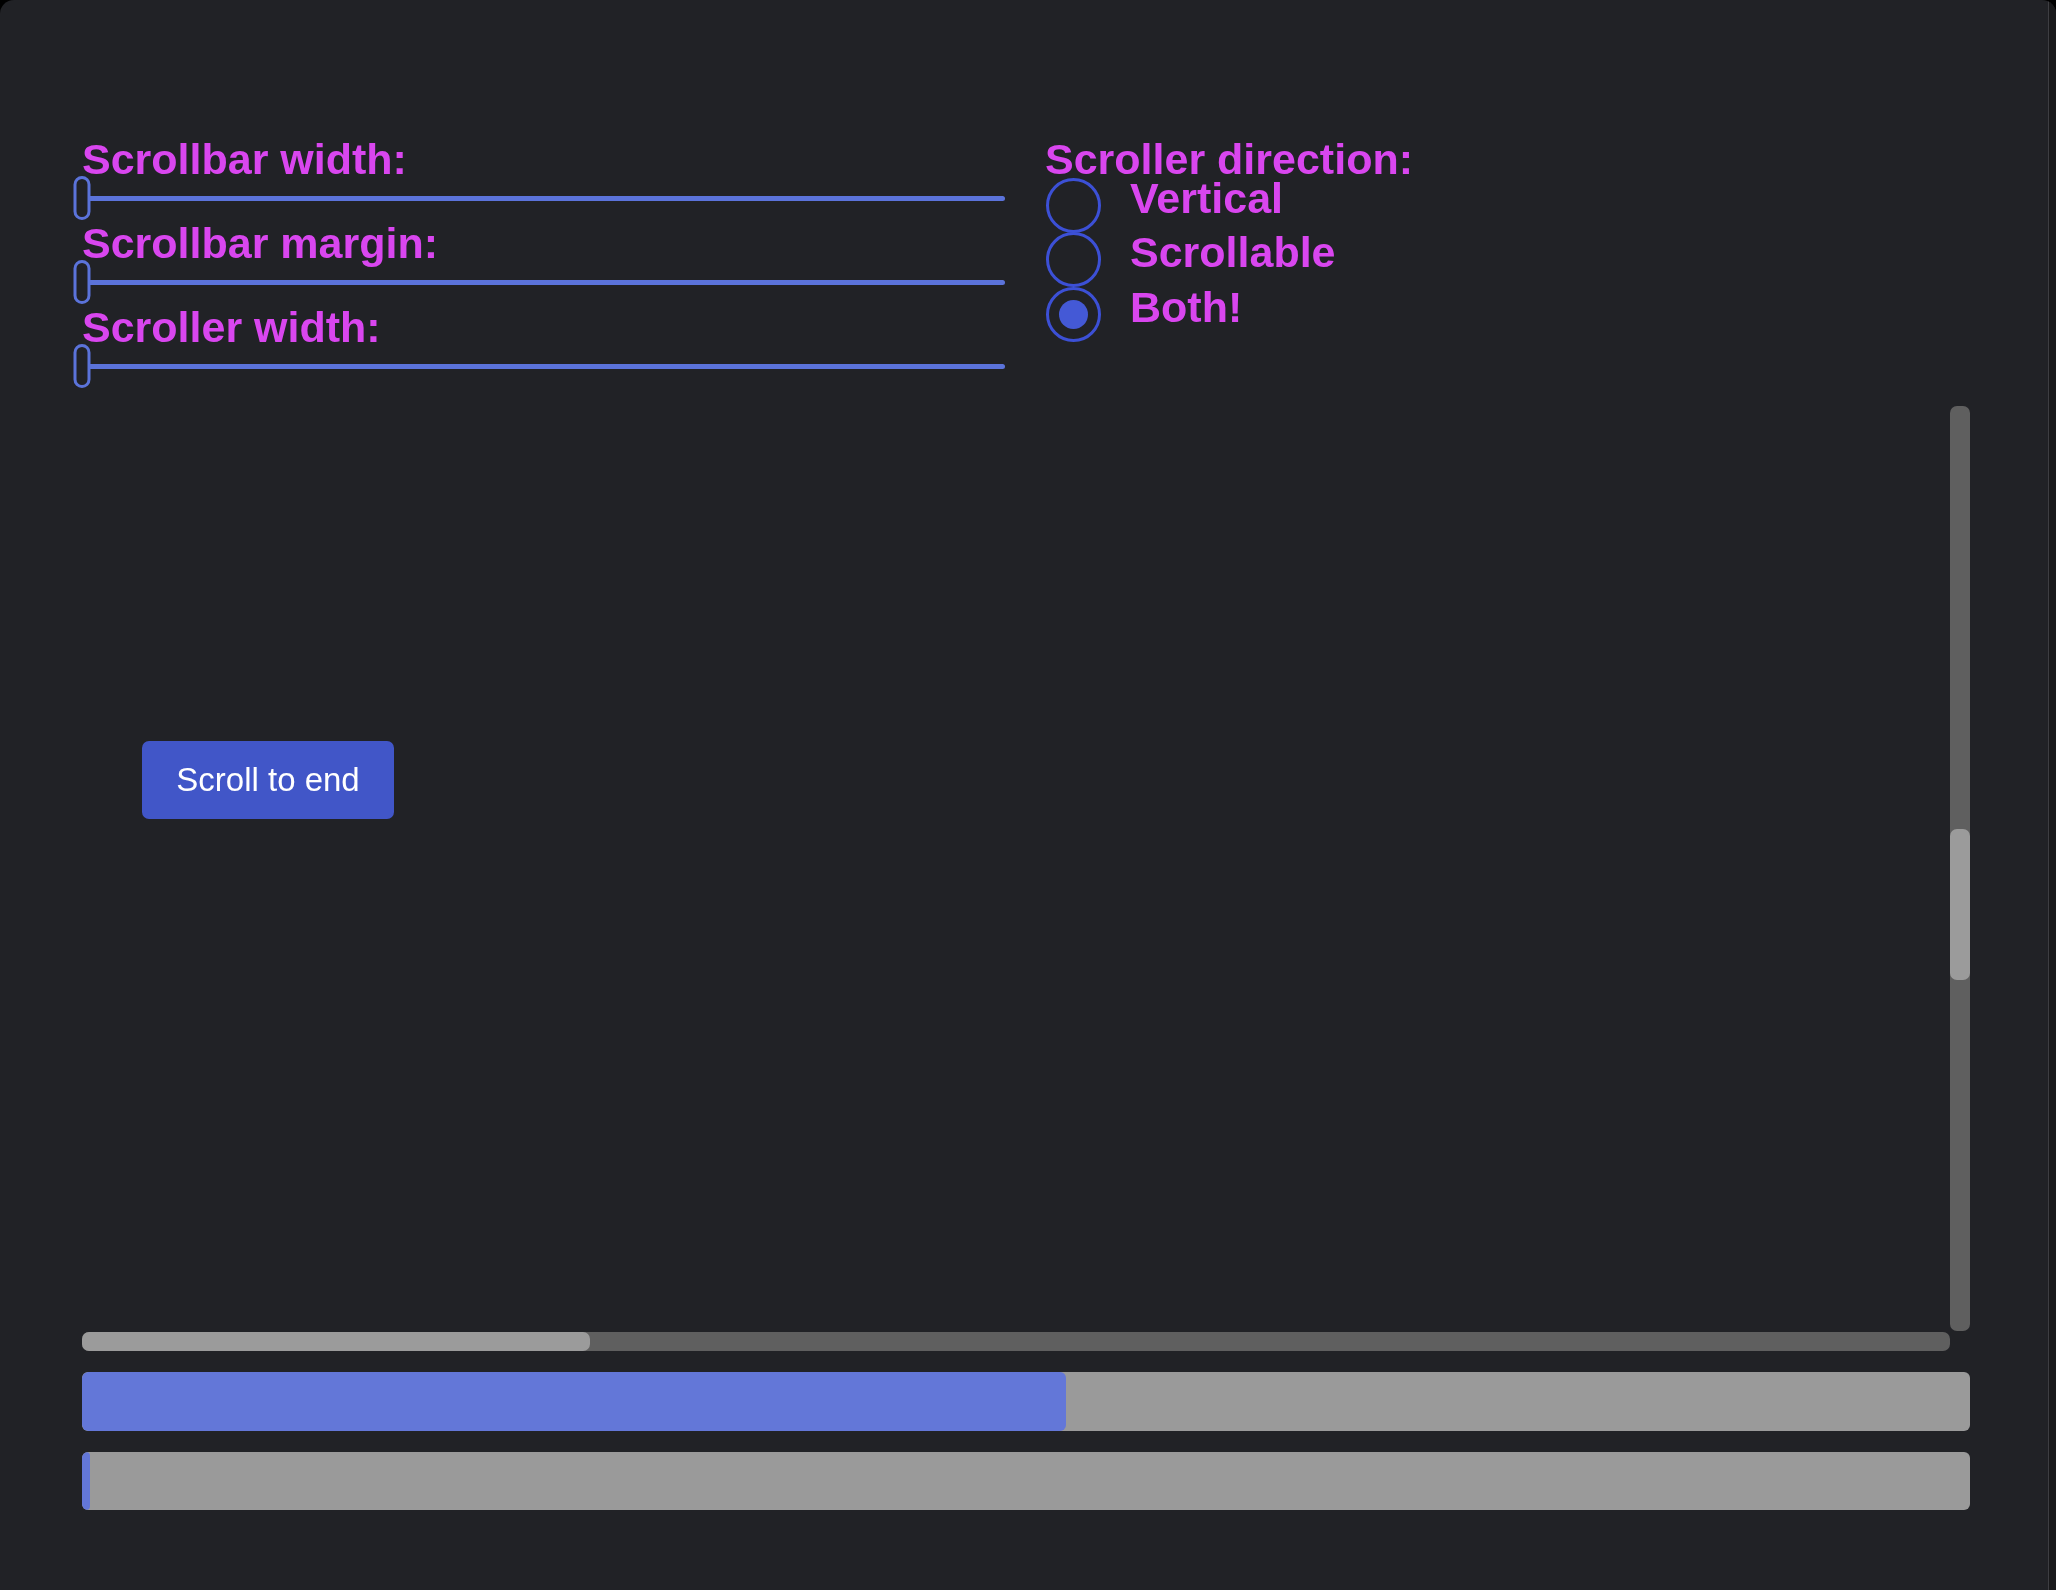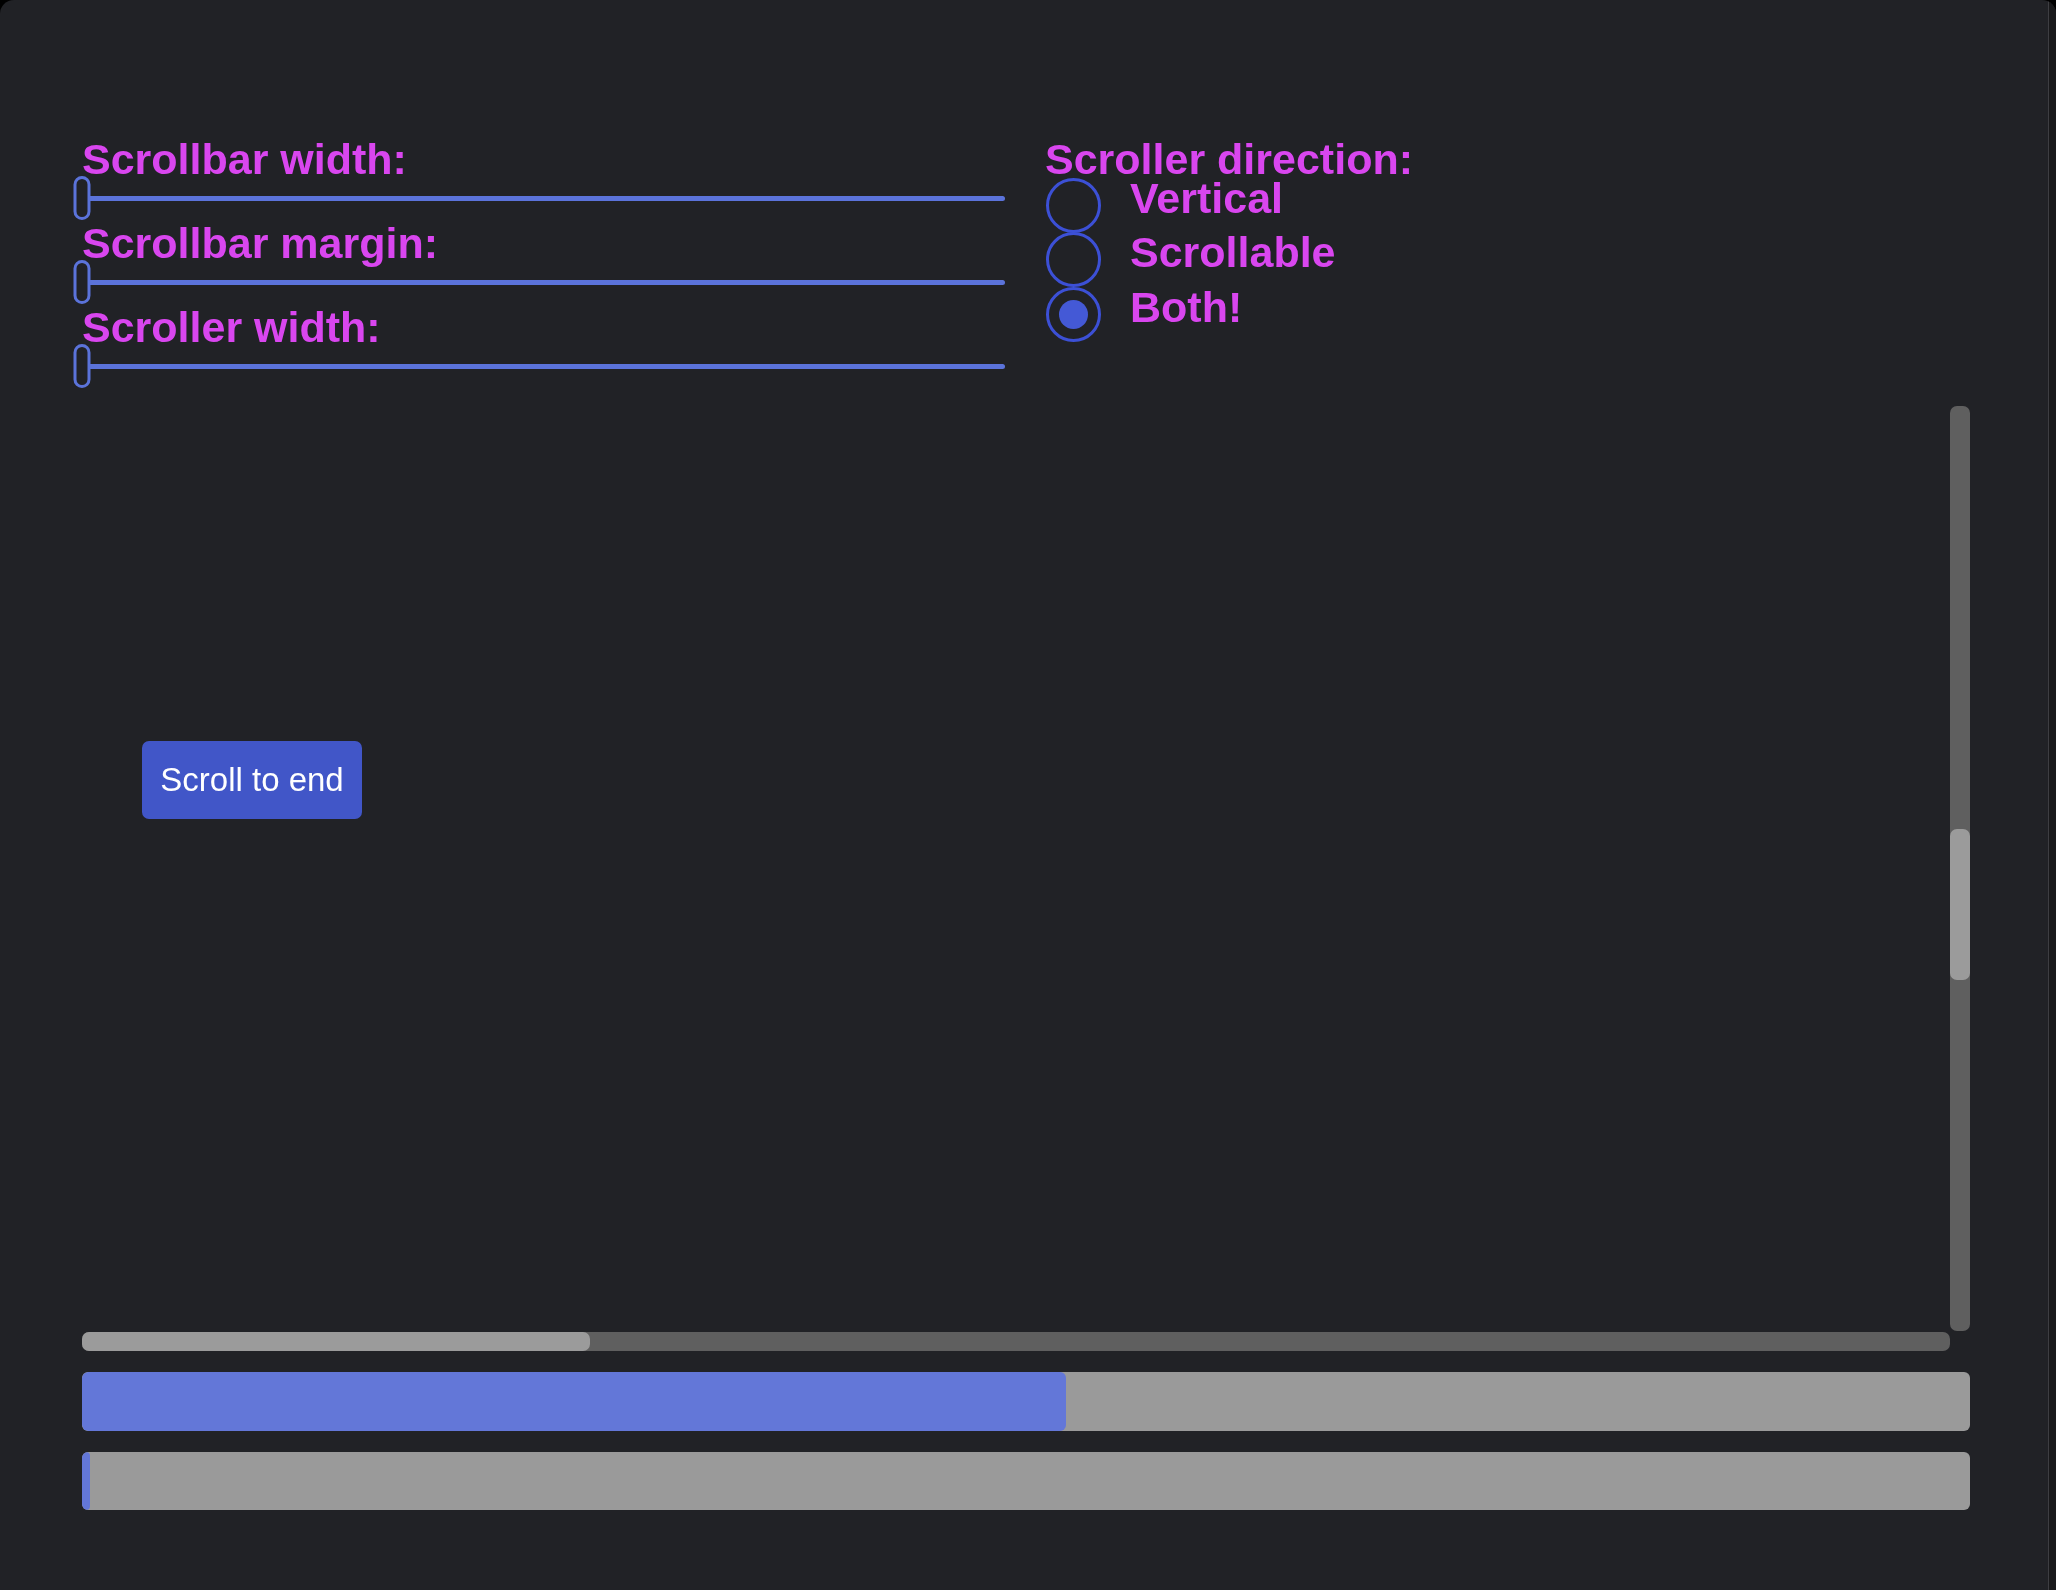--- a/index.html
+++ b/index.html
@@ -17,21 +17,21 @@
   
   .rail{position:absolute;left:82px;width:923px;height:5px;background:#5b73da;border-radius:3px;}
   .handle{position:absolute;width:17px;height:44px;box-sizing:border-box;border:3px solid #5b73da;background:#212226;border-radius:9px;transform:translateX(-50%);top:-20px;}
   
   .radio-row{position:absolute;left:1046px;height:55px;display:flex;align-items:flex-start;}
   .radio-circle{width:55px;height:55px;box-sizing:border-box;border:3px solid #3c50d6;border-radius:50%;display:flex;align-items:center;justify-content:center;flex:0 0 auto;}
   .radio-dot{width:29px;height:29px;border-radius:50%;background:#4459d6;display:none;}
   .radio-dot.on{display:block;}
   .radio-row .lbl{margin-left:29px;}
   
-  .btn{position:absolute;left:142px;top:741px;width:220px;height:78px;background:#4156c8;border:none;border-radius:7px;color:#ffffff;font-size:33px;font-family:inherit;display:flex;align-items:center;justify-content:center;}
+  .btn{position:absolute;left:142px;top:741px;width:252px;height:78px;background:#4156c8;border:none;border-radius:7px;color:#ffffff;font-size:33px;font-family:inherit;display:flex;align-items:center;justify-content:center;}
   .status{position:absolute;left:460px;top:741px;height:78px;display:flex;align-items:center;}
   
   .vbar{position:absolute;left:1950px;top:406px;width:20px;height:925px;background:#5f5f5f;border-radius:7px;}
   .vbar .thumb{position:absolute;left:0;width:20px;background:#9b9b9b;border-radius:7px;}
   .hbar{position:absolute;left:82px;top:1332px;width:1868px;height:19px;background:#5f5f5f;border-radius:7px;}
   .hbar .thumb{position:absolute;top:0;left:0;height:19px;background:#9b9b9b;border-radius:7px;}
   
   .progress{position:absolute;left:82px;width:1888px;background:#9a9a9a;border-radius:6px;overflow:hidden;}
   .progress .fill{position:absolute;left:0;top:0;height:100%;background:#6377d8;border-radius:6px;}
   .p1{top:1372px;height:59px;}

